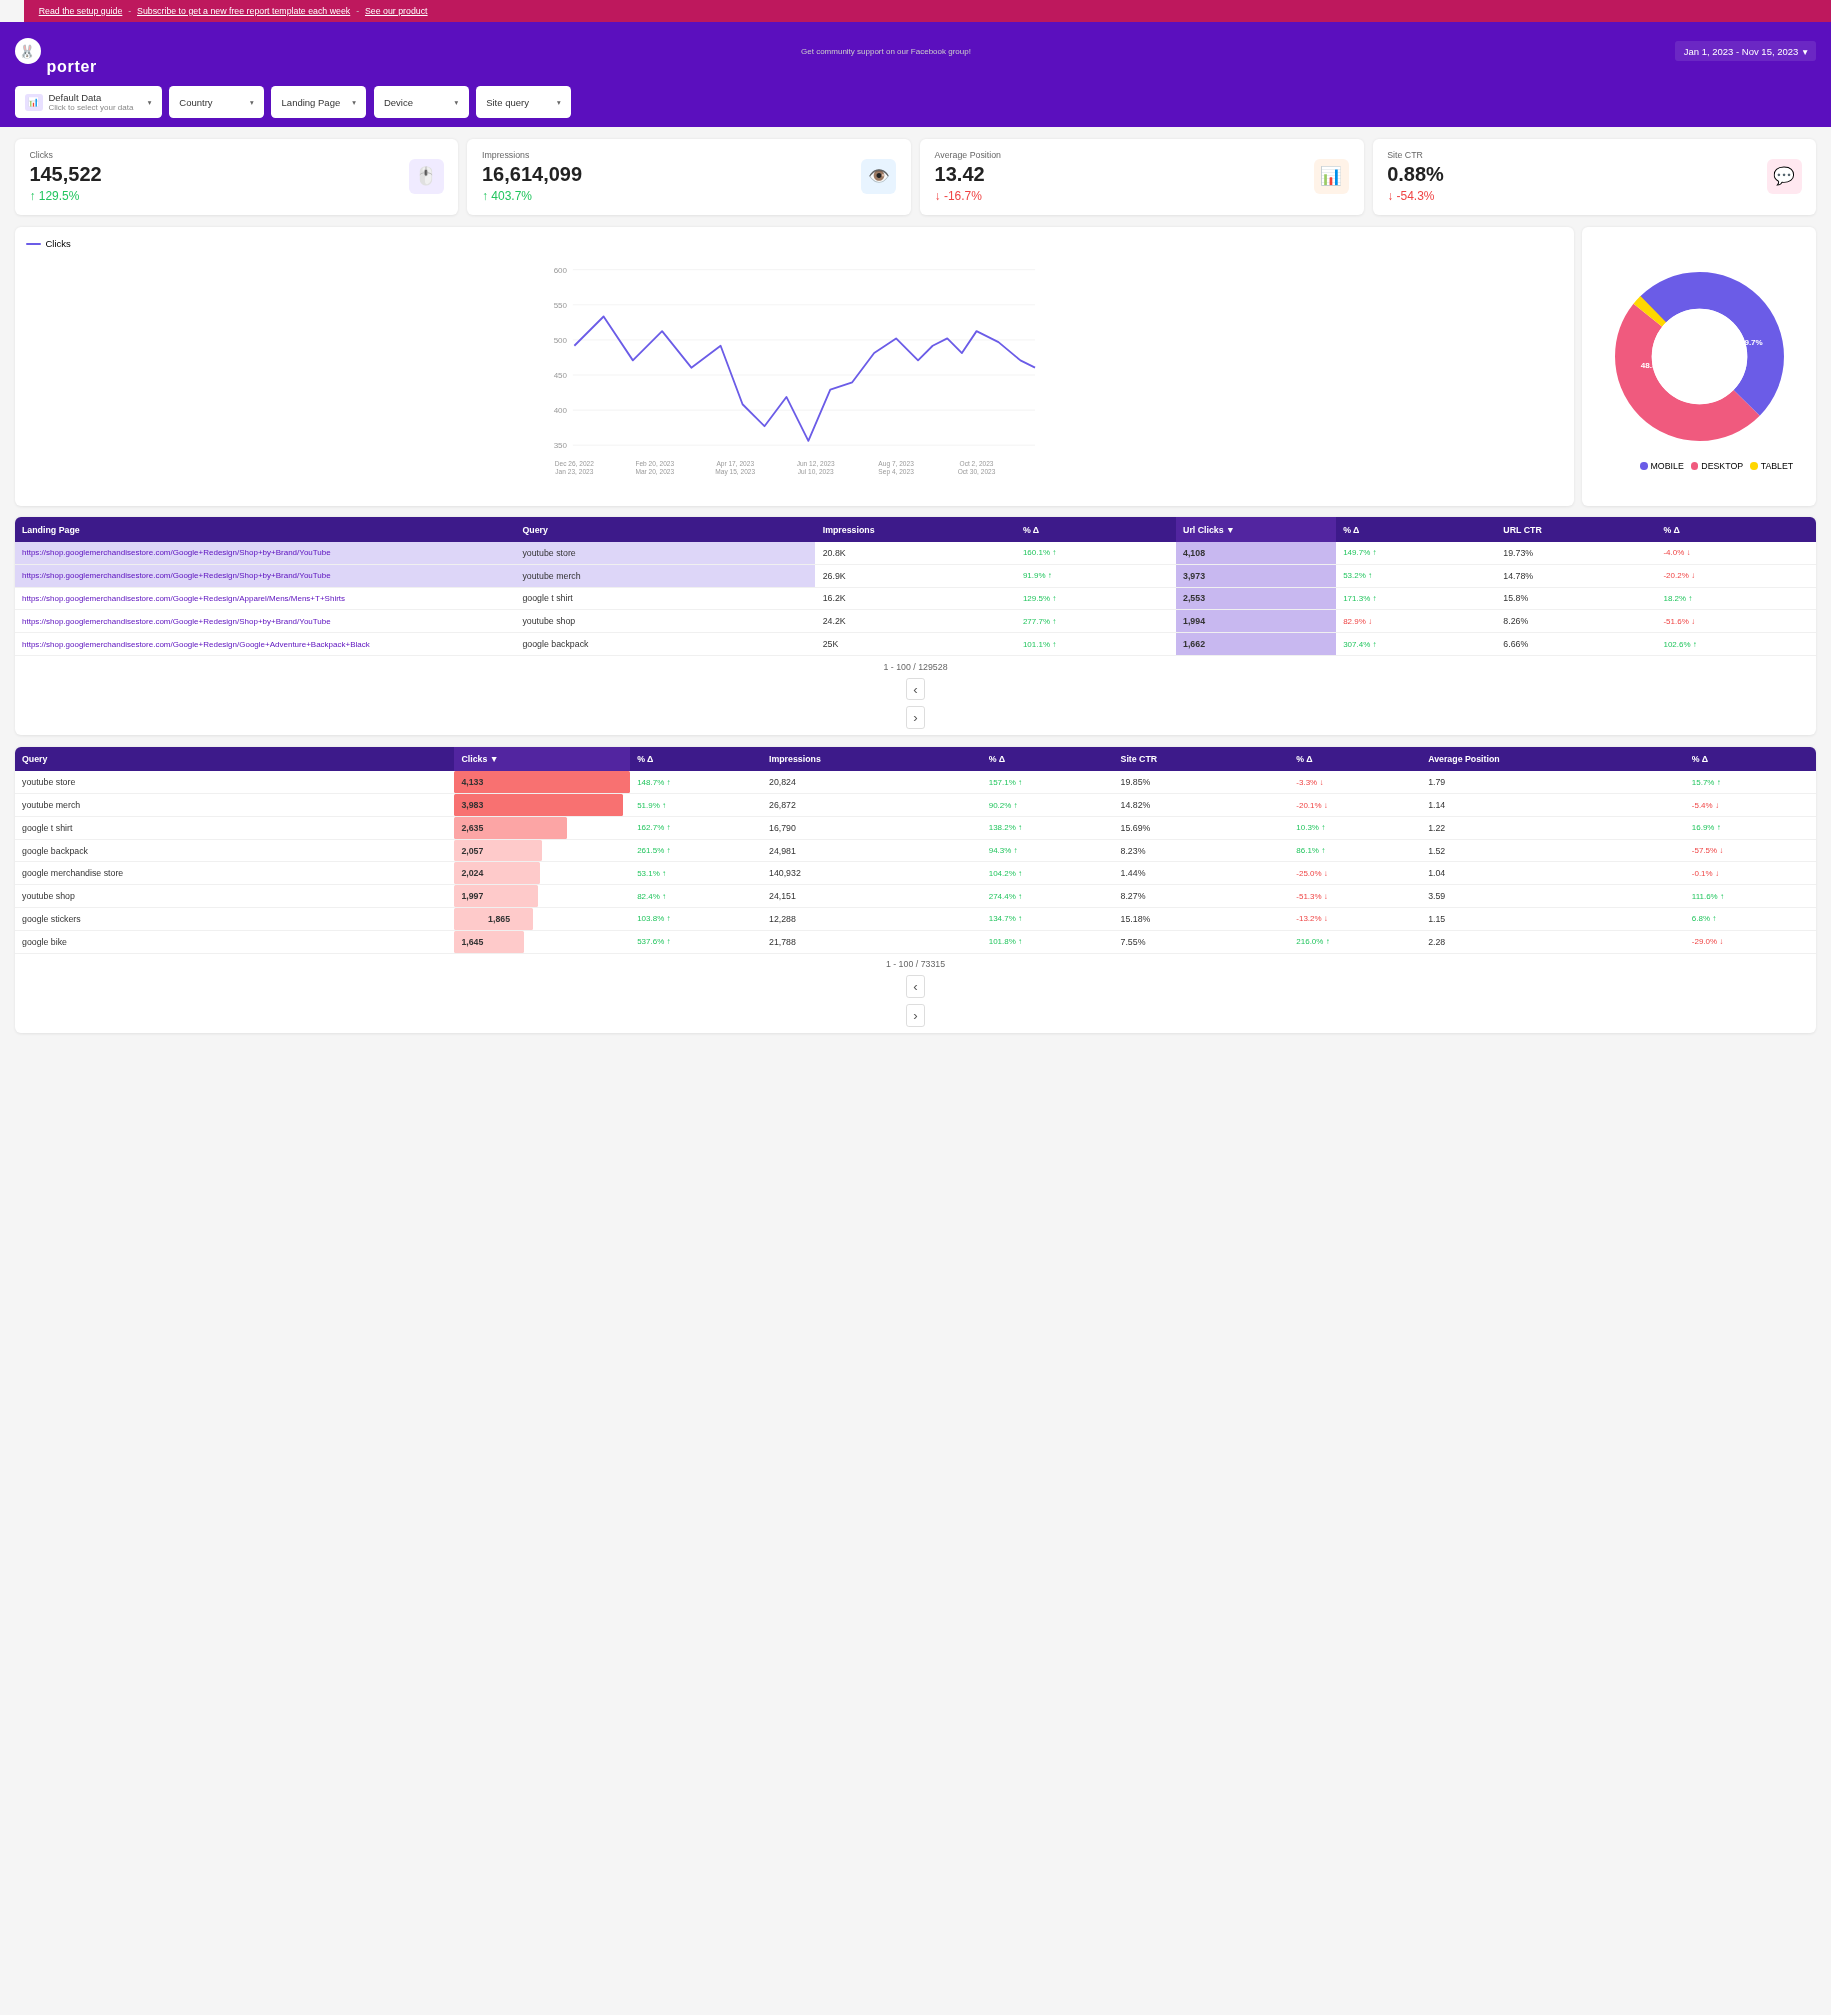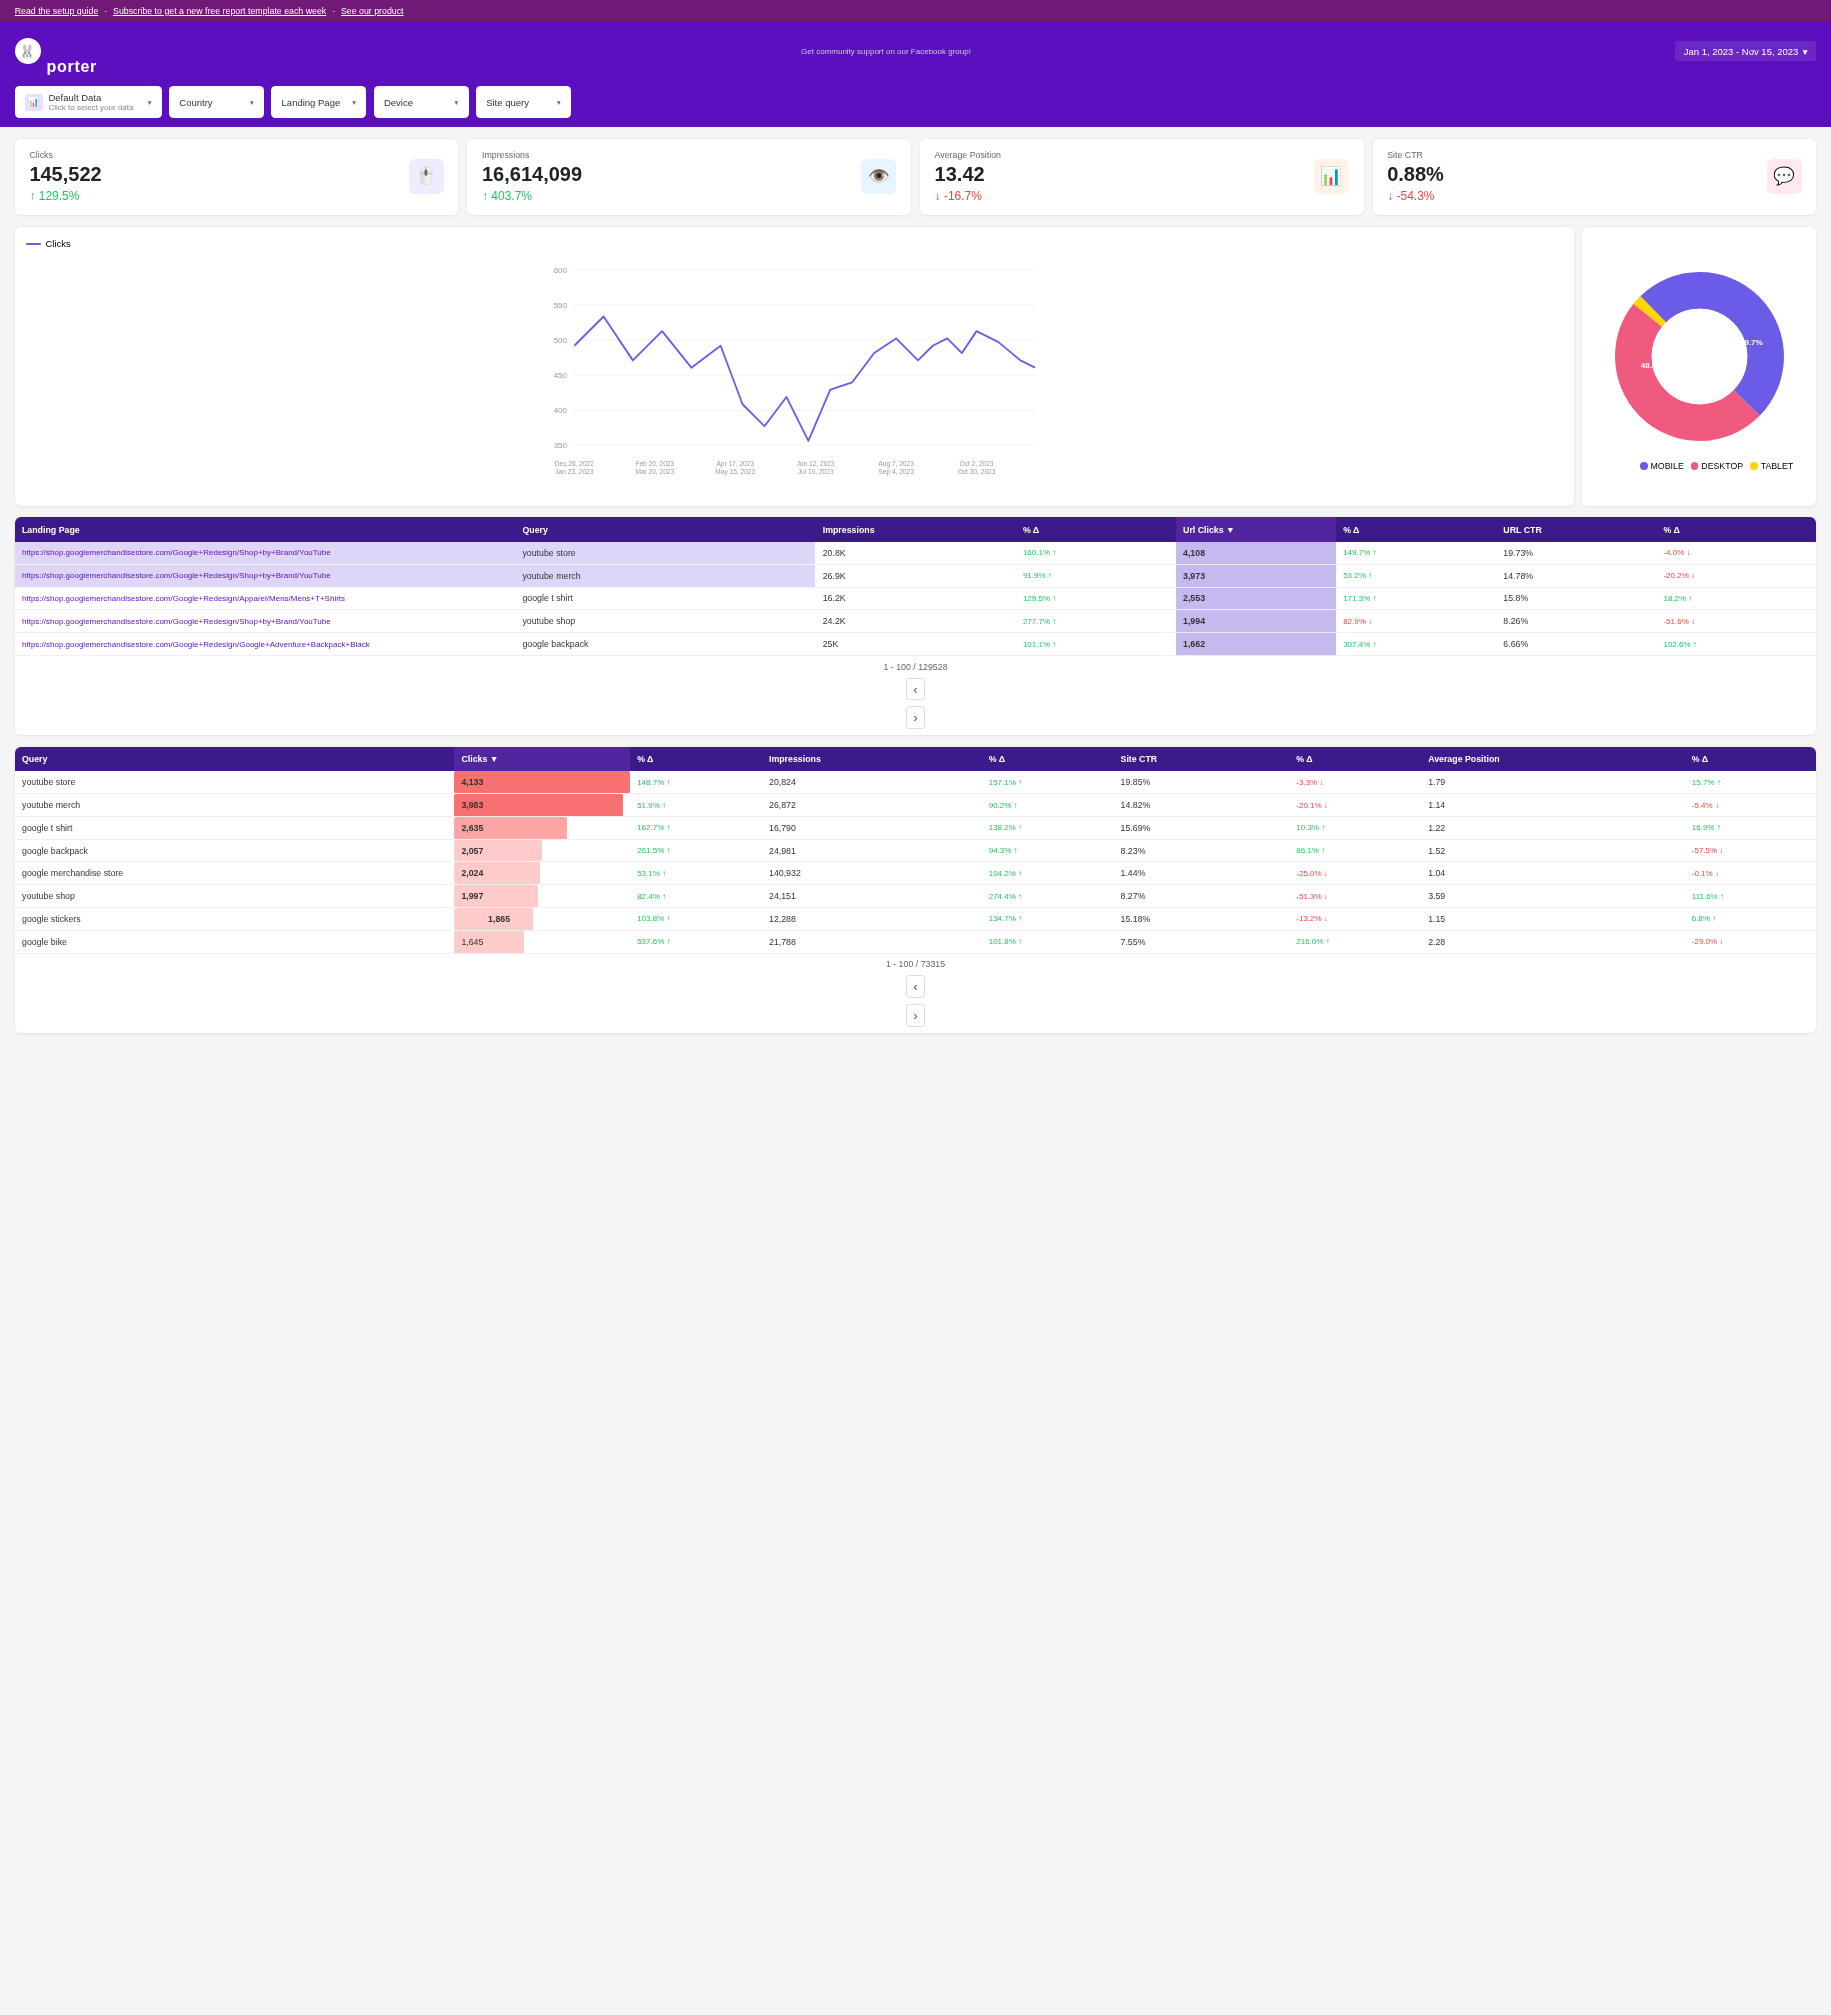--- a/index.html
+++ b/index.html
@@ -1,19 +1,19 @@
 <!DOCTYPE html>
 <html style="font-size:11.7px"><head>
   <meta charset="utf-8">
   <style>
     * { box-sizing: border-box; margin: 0; padding: 0; }
     body { font-family: -apple-system, BlinkMacSystemFont, 'Segoe UI', sans-serif; background: #f5f5f5; font-size: 9.5px; }
 
     
-    .top-bar { background: #701a75; color: white; padding: 5.9px 14.7px; display: flex; align-items: center; justify-content: space-between; flex-wrap: wrap; gap: 2.9px; }
+    .top-bar { background: #be185d; color: white; padding: 5.9px 14.7px; display: flex; align-items: center; justify-content: space-between; flex-wrap: wrap; gap: 2.9px; margin-left: 24px; }
     .top-bar-links { display: flex; align-items: center; gap: 5.9px; font-size: 8.8px; flex-wrap: wrap; }
     .top-bar-links a { color: white; text-decoration: underline; cursor: pointer; }
     .top-bar-links span { color: #ccc; }
 
     .logo-bar { background: #5B0FBE; padding: 4.4px 14.7px; display: flex; align-items: center; justify-content: space-between; }
     .logo { display: flex; align-items: center; gap: 5.9px; }
     .logo-icon { width: 26px; height: 26px; background: white; border-radius: 50%; display: flex; align-items: center; justify-content: center; font-size: 13px; }
     .logo-text { color: white; font-size: 16px; font-weight: bold; letter-spacing: 0.7px; margin-top: 32px; }
     .date-range { color: white; font-size: 9.5px; display: flex; align-items: center; gap: 4.4px; background: rgba(255,255,255,0.1); padding: 4.4px 8.8px; border-radius: 2.9px; cursor: pointer; }
 
@@ -498,21 +498,21 @@
         </div>
     <div class="td">1.15</div>
     <div class="td">
           <span class="change-up">6.8% ↑</span>
         </div>
   </div>
       <div class="table-body-row query">
     <div class="td">google bike</div>
     <div class="td td-bar" style="position:relative;">
       <div style="position:absolute;left:0;top:0;bottom:0;width:40%;background:#fecaca;border-radius:1.5px;"></div>
-      <span style="position:relative;z-index:1;font-weight:400;">1,645</span>
+      <span style="position:relative;z-index:1;font-weight:700;">1,645</span>
     </div>
     <div class="td">
           <span class="change-up">537.6% ↑</span>
         </div>
     <div class="td">21,788</div>
     <div class="td">
           <span class="change-up">101.8% ↑</span>
         </div>
     <div class="td">7.55%</div>
     <div class="td">

